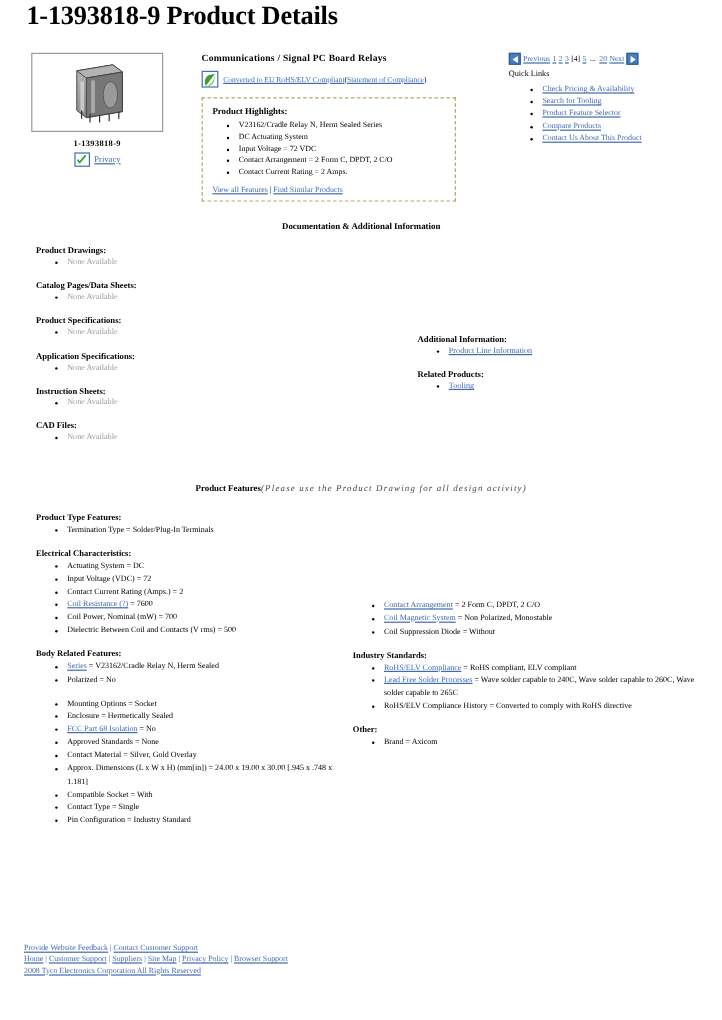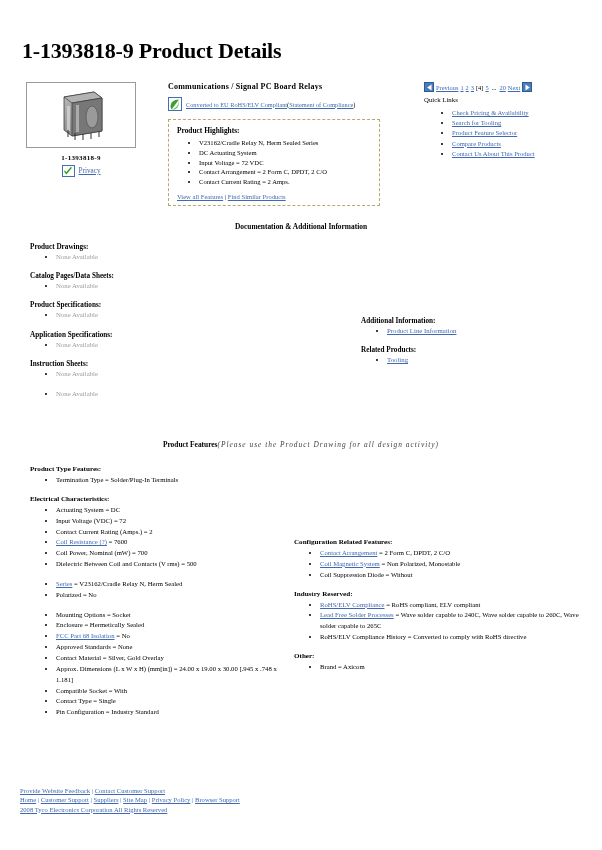--- a/index.html
+++ b/index.html
@@ -24,21 +24,20 @@
     padding: 0 16px;
   }
 
   
   .page-title {
     font-family: "Liberation Serif", serif;
     font-size: 22px;
     font-weight: bold;
     letter-spacing: -0.2px;
     margin: 0;
-    padding-top: 38px;
     padding-left: 6px;
     color: #000;
   }
 
   
   .top-area {
     position: relative;
     margin-top: 18px;
     height: 140px;
   }
@@ -203,21 +202,21 @@
     font-style: italic;
   }
 
   
   .docs-wrap {
     position: relative;
     margin-top: 4px;
     height: 205px;
   }
   .docs-left { position: absolute; left: 14px; top: 8px; width: 300px; }
-  .docs-right { position: absolute; left: 345px; top: 82px; width: 220px; }
+  .docs-right { position: absolute; left: 332px; top: 82px; width: 220px; }
 
   .grp { margin-bottom: 10px; }
   .grp-title {
     font-size: 7.2px;
     font-weight: bold;
     margin-bottom: 1px;
   }
   ul.grp-list {
     margin: 0;
     padding-left: 26px;
@@ -400,20 +399,21 @@
             <li><span class="none-avail">None Available</span></li>
           </ul>
         </div>
         <div class="grp">
           <div class="grp-title">Instruction Sheets:</div>
           <ul class="grp-list">
             <li><span class="none-avail">None Available</span></li>
           </ul>
         </div>
         <div class="grp">
+          <div class="grp-title">CAD Files:</div>
           <ul class="grp-list">
             <li><span class="none-avail">None Available</span></li>
           </ul>
         </div>
       </div>
     <div class="docs-right" id="docs-right">
         <div class="grp">
           <div class="grp-title">Additional Information:</div>
           <ul class="grp-list">
             <li><span class="lnk">Product Line Information</span></li>
@@ -443,20 +443,21 @@
           <ul class="feat-list">
             <li><span>Actuating System = DC</span></li>
             <li><span>Input Voltage (VDC) = 72</span></li>
             <li><span>Contact Current Rating (Amps.) = 2</span></li>
             <li><span class="lnk">Coil Resistance (?)</span><span> = 7600</span></li>
             <li><span>Coil Power, Nominal (mW) = 700</span></li>
             <li><span>Dielectric Between Coil and Contacts (V rms) = 500</span></li>
           </ul>
         </div>
         <div class="feat-grp">
+          <div class="feat-grp-title">Body Related Features:</div>
           <ul class="feat-list">
             <li><span class="lnk">Series</span><span> = V23162/Cradle Relay N, Herm Sealed</span></li>
             <li><span>Polarized = No</span></li>
           </ul>
         </div>
         <div class="feat-grp">
           <ul class="feat-list">
             <li><span>Mounting Options = Socket</span></li>
             <li><span>Enclosure = Hermetically Sealed</span></li>
             <li><span class="lnk">FCC Part 68 Isolation</span><span> = No</span></li>
@@ -464,29 +465,28 @@
             <li><span>Contact Material = Silver, Gold Overlay</span></li>
             <li><span>Approx. Dimensions (L x W x H) (mm[in]) = 24.00 x 19.00 x 30.00 [.945 x .748 x 1.181]</span></li>
             <li><span>Compatible Socket = With</span></li>
             <li><span>Contact Type = Single</span></li>
             <li><span>Pin Configuration = Industry Standard</span></li>
           </ul>
         </div>
       </div>
     <div class="feat-right" id="feat-right">
         <div class="feat-grp">
-          <div class="feat-grp-title">Configuration Related Features:</div>
           <ul class="feat-list">
             <li><span class="lnk">Contact Arrangement</span><span> = 2 Form C, DPDT, 2 C/O</span></li>
             <li><span class="lnk">Coil Magnetic System</span><span> = Non Polarized, Monostable</span></li>
             <li><span>Coil Suppression Diode = Without</span></li>
           </ul>
         </div>
         <div class="feat-grp">
-          <div class="feat-grp-title">Industry Reserved:</div>
+          <div class="feat-grp-title">Industry Standards:</div>
           <ul class="feat-list">
             <li><span class="lnk">RoHS/ELV Compliance</span><span> = RoHS compliant, ELV compliant</span></li>
             <li><span class="lnk">Lead Free Solder Processes</span><span> = Wave solder capable to 240C, Wave solder capable to 260C, Wave solder capable to 265C</span></li>
             <li><span>RoHS/ELV Compliance History = Converted to comply with RoHS directive</span></li>
           </ul>
         </div>
         <div class="feat-grp">
           <div class="feat-grp-title">Other:</div>
           <ul class="feat-list">
             <li><span>Brand = Axicom</span></li>

